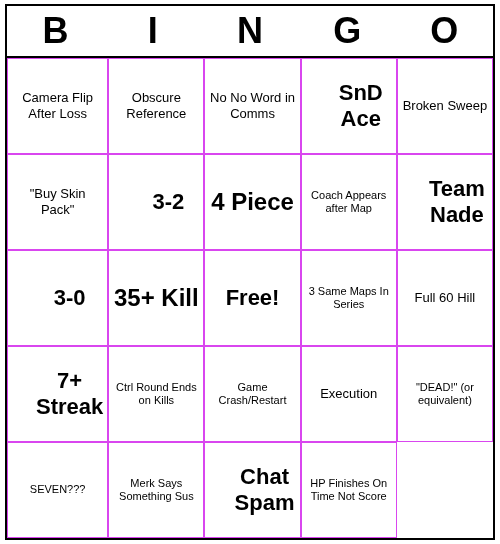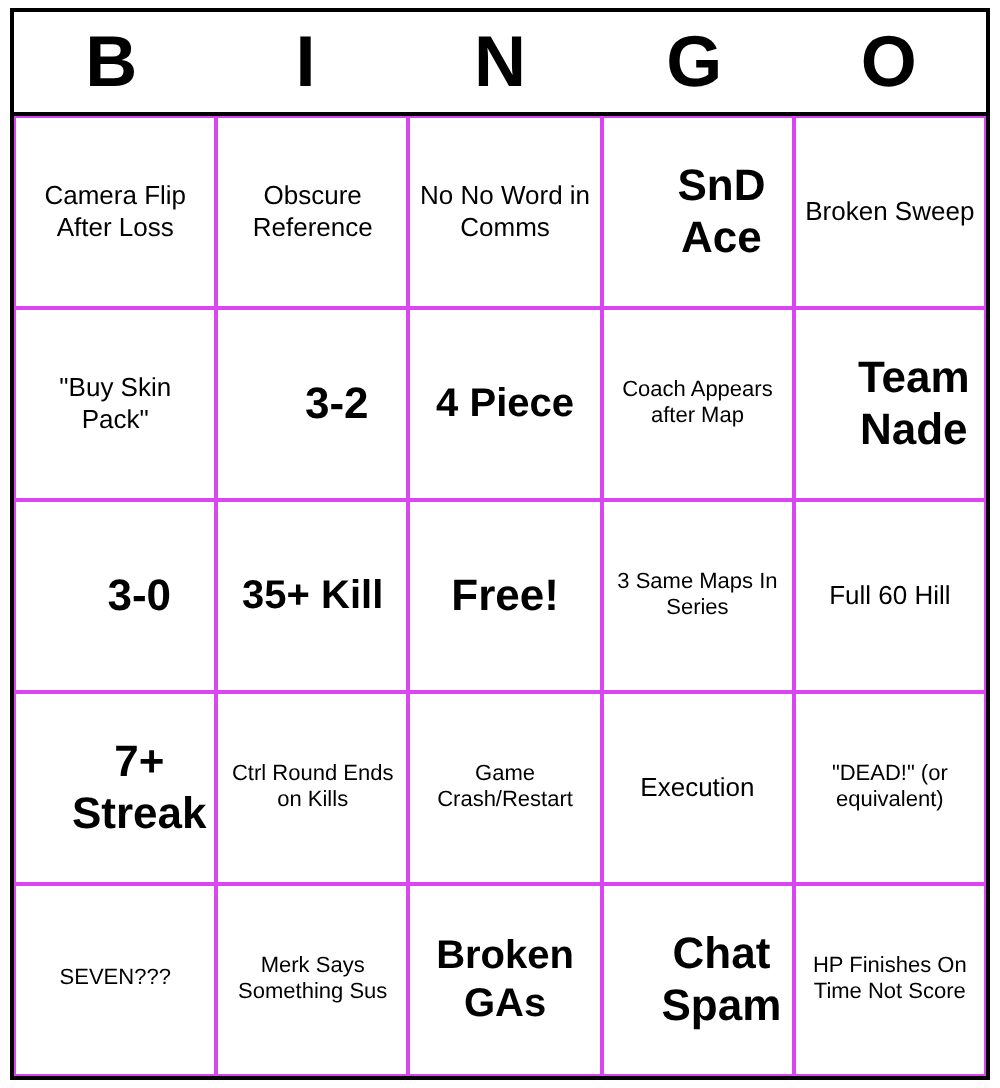--- a/index.html
+++ b/index.html
@@ -56,21 +56,21 @@
       line-height: 1.2;
     }
 
     .cell-large {
       font-size: 22px;
       font-weight: bold;
       padding-left: 28px;
     }
 
     .cell-medium {
-      font-size: 20px;
+      font-size: 24px;
       font-weight: bold;
     }
 
     .cell-free {
       font-size: 22px;
       font-weight: bold;
     }
 
     .cell-small {
       font-size: 11px;
@@ -103,17 +103,16 @@
       <div class="cell cell-free">Free!</div>
       <div class="cell cell-small">3 Same Maps In Series</div>
       <div class="cell">Full 60 Hill</div>
       <div class="cell cell-large">7+ Streak</div>
       <div class="cell cell-small">Ctrl Round Ends on Kills</div>
       <div class="cell cell-small">Game Crash/Restart</div>
       <div class="cell">Execution</div>
       <div class="cell cell-small">"DEAD!" (or equivalent)</div>
       <div class="cell cell-small">SEVEN???</div>
       <div class="cell cell-small">Merk Says Something Sus</div>
-      <div class="cell cell-medium">Broken GAs</div>
       <div class="cell cell-large">Chat Spam</div>
       <div class="cell cell-small">HP Finishes On Time Not Score</div>
     </div>
 </div>
 
 </body></html>

